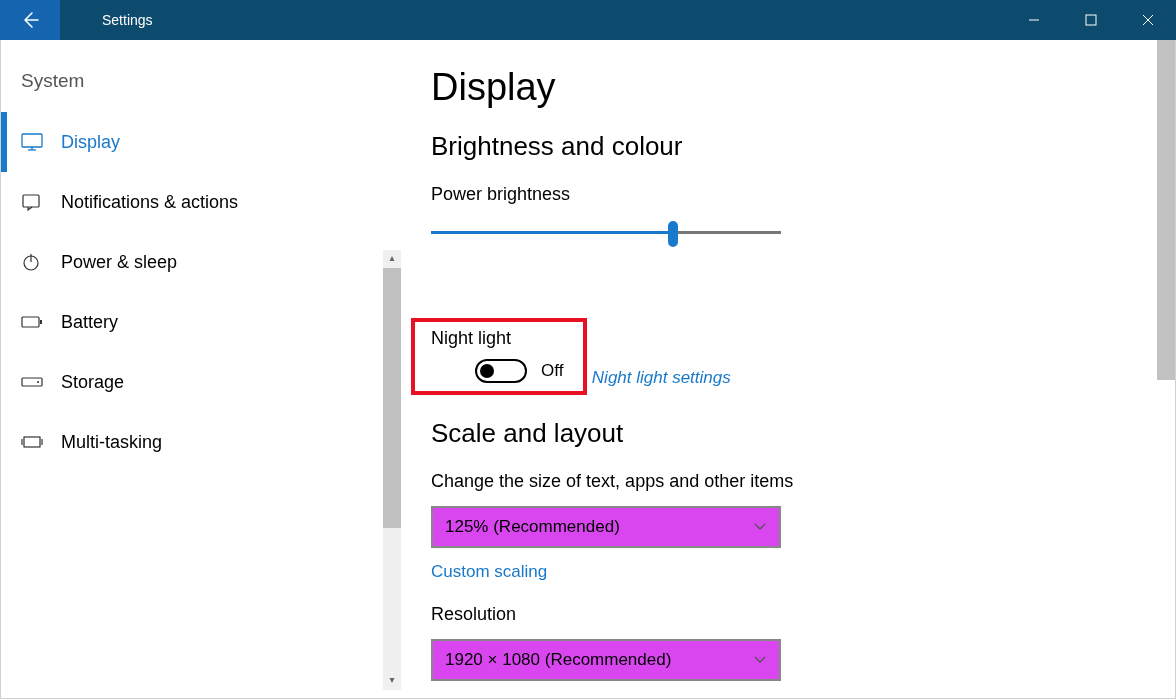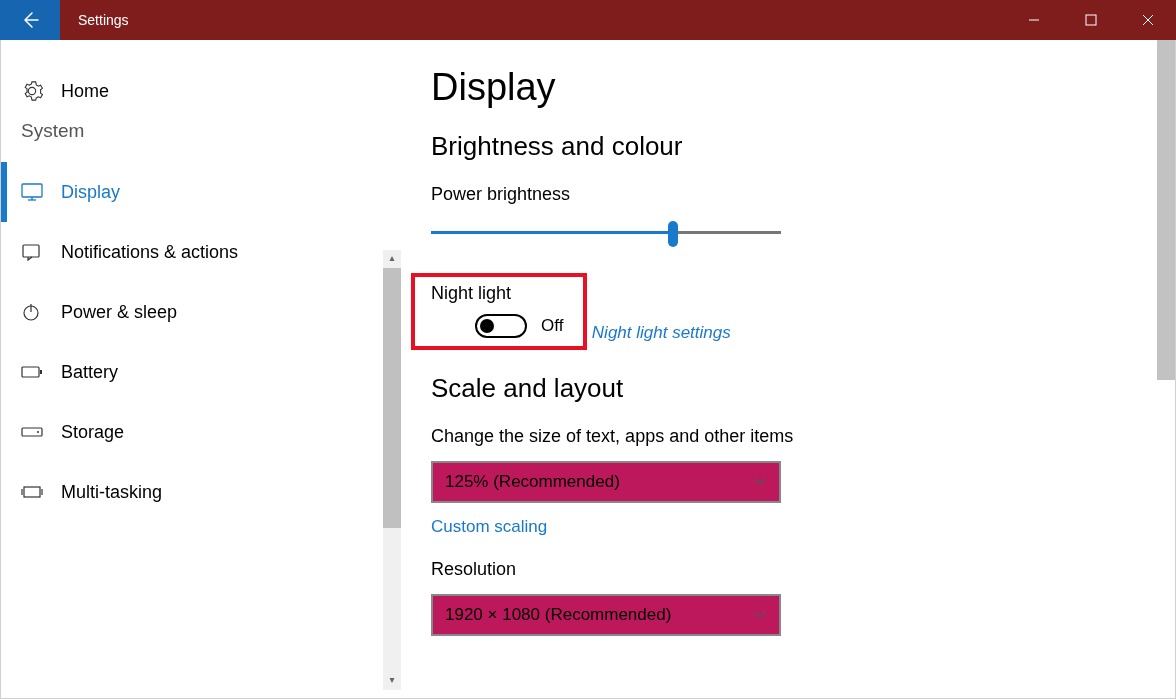--- a/index.html
+++ b/index.html
@@ -11,24 +11,25 @@
     body {
       width: 1176px;
       height: 699px;
       overflow: hidden;
       background: #ffffff;
       position: relative;
     }
     
     .titlebar {
       height: 40px;
-      background: #7f1d1d;
+      background: #0c4a6e;
       display: flex;
       align-items: center;
       color: #ffffff;
+      gap: 24px;
     }
     .back-btn {
       width: 60px;
       height: 40px;
       background: #1565b0;
       display: flex;
       align-items: center;
       justify-content: center;
       cursor: pointer;
     }
@@ -214,20 +215,21 @@
       border-radius: 5px;
       transform: translateX(-5px);
     }
     
     .highlight-box {
       border: 4px solid #e81123;
       padding: 6px 20px 8px 16px;
       display: inline-block;
       margin-left: -20px;
       margin-bottom: 10px;
+      margin-top: 45px;
     }
     .toggle-row {
       display: flex;
       align-items: center;
       margin-top: 10px;
       padding-left: 44px;
     }
     .toggle {
       width: 52px;
       height: 24px;
@@ -266,21 +268,21 @@
     }
     
     .dropdown {
       width: 350px;
       height: 42px;
       border: 2px solid #888;
       display: flex;
       align-items: center;
       padding: 0 12px;
       font-size: 17px;
-      background: #be185d;
+      background: #d946ef;
       cursor: pointer;
       justify-content: space-between;
     }
     .chev {
       display: inline-block;
     }
     .main-scrollbar {
       position: absolute;
       right: 0;
       top: 0;
@@ -317,28 +319,20 @@
           <line x1="11" y1="1" x2="1" y2="11" stroke="#fff" stroke-width="1"></line>
         </svg>
     </div>
   </div>
 </div>
 
 <div class="app-body">
 
   <div class="sidebar">
     <div class="sidebar-inner">
-      <div class="home-row">
-        <span class="icon-slot">
-          <svg width="22" height="22" viewBox="0 0 24 24">
-              <path d="M12 8a4 4 0 1 0 0 8 4 4 0 0 0 0-8zm9.4 4a7.5 7.5 0 0 0-.1-1.3l2.1-1.6-2-3.4-2.5 1a7.5 7.5 0 0 0-2.2-1.3L16 2h-4l-.7 2.4a7.5 7.5 0 0 0-2.2 1.3l-2.5-1-2 3.4 2.1 1.6A7.5 7.5 0 0 0 6.6 12c0 .4 0 .9.1 1.3l-2.1 1.6 2 3.4 2.5-1c.7.5 1.4 1 2.2 1.3L12 22h4l.7-2.4c.8-.3 1.5-.8 2.2-1.3l2.5 1 2-3.4-2.1-1.6c.1-.4.1-.9.1-1.3z" fill="none" stroke="#333" stroke-width="1.2"></path>
-            </svg>
-        </span>
-        <span class="label">Home</span>
-      </div>
 
 
       <div class="section-label">System</div>
 
       <ul class="nav-list">
         <li class="nav-item active">
           <span class="blue-bar"></span>
           <span class="icon-slot">
             <svg width="22" height="18" viewBox="0 0 22 18">
                 <rect x="1" y="1" width="20" height="13" rx="1" stroke="#1979ca" stroke-width="1.3" fill="none"></rect>

